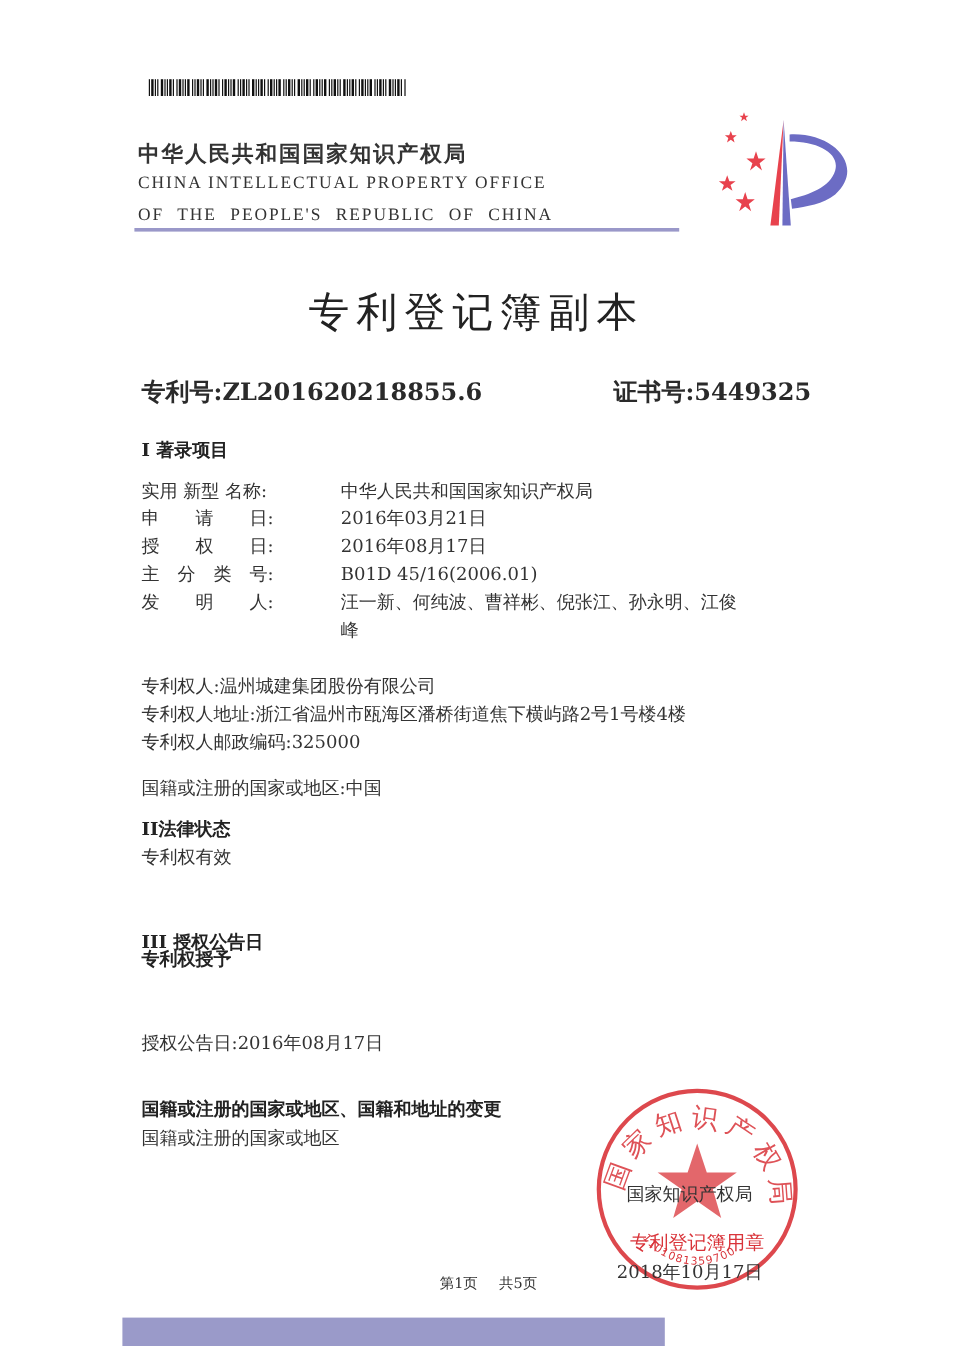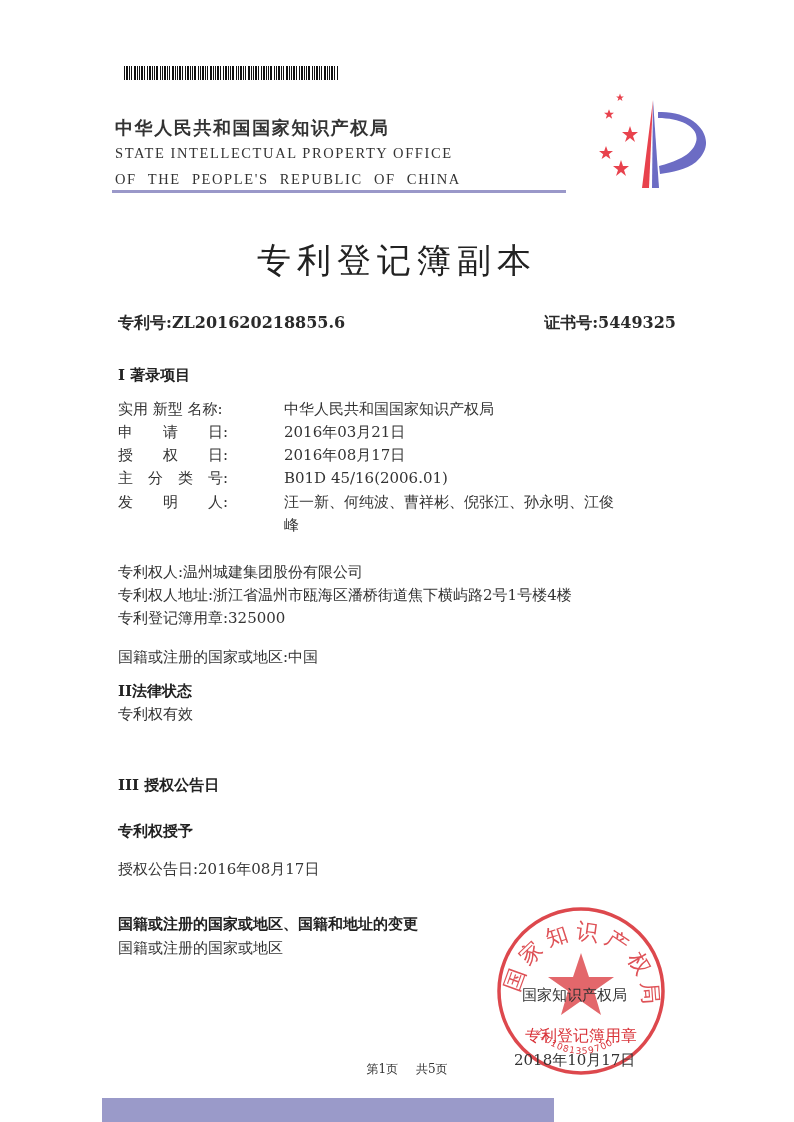--- a/index.html
+++ b/index.html
@@ -10,21 +10,21 @@
   .abs { position: absolute; }
   .barcode { left: 124px; top: 66px; width: 216px; height: 14px; display: flex; gap: 0; }
   .barcode span { display: block; height: 14px; background: #111; }
   .office-cn { left: 115px; top: 116px; font-size: 18px; font-weight: bold; letter-spacing: 1.6px; color: #333; font-family: "DejaVu Serif", serif; white-space: nowrap; }
   .office-en { left: 115px; font-size: 14.5px; letter-spacing: 1.6px; color: #333; font-family: "Liberation Serif", serif; white-space: nowrap; }
   .office-en.l1 { top: 145px; }
   .office-en.l2 { top: 171px; word-spacing: 6px; }
   .header-rule { left: 112px; top: 190px; width: 454px; height: 3px; background: #9a98c9; }
   .logo { left: 596px; top: 92px; width: 120px; height: 100px; }
   .title { left: 0; width: 794px; top: 238px; text-align: center; font-size: 34px; letter-spacing: 6px; color: #222; font-family: "DejaVu Sans", sans-serif; }
-  .row { font-size: 16px; white-space: nowrap; text-align: right; }
+  .row { font-size: 20px; white-space: nowrap; text-align: right; }
   .bold { font-weight: bold; }
   .patent-no { left: 118px; top: 313px; }
   .cert-no { right: 118px; top: 313px; }
   .sec-head { font-size: 15px; font-weight: bold; color: #222; }
   .field { left: 118px; font-size: 15px; color: #333; white-space: nowrap; }
   .field .lbl { display: inline-block; width: 132px; }
   .field .val { position: absolute; left: 166px; top: 0; }
   .plain { left: 118px; font-size: 15px; color: #333; white-space: nowrap; }
   .footer-pages { left: 0; width: 794px; top: 1061px; text-align: center; font-size: 12px; color: #333; word-spacing: 14px; padding-left: 10px; }
   .bottom-band { left: 102px; top: 1098px; width: 452px; height: 24px; background: #9a9ac9; }
@@ -116,21 +116,21 @@
     <span style="width: 1px; margin-right: 2px;"></span>
     <span style="width: 2px; margin-right: 1px;"></span>
     <span style="width: 1px; margin-right: 1px;"></span>
     <span style="width: 1px; margin-right: 1px;"></span>
     <span style="width: 2px; margin-right: 1px;"></span>
     <span style="width: 1px; margin-right: 2px;"></span>
     <span style="width: 1px; margin-right: 1px;"></span>
   </div>
 
 <div class="abs office-cn">中华人民共和国国家知识产权局</div>
-<div class="abs office-en l1">STATE INTELLECTUAL PROPERTY OFFICE</div>
+<div class="abs office-en l1">CHINA INTELLECTUAL PROPERTY OFFICE</div>
 <div class="abs office-en l2">OF THE PEOPLE'S REPUBLIC OF CHINA</div>
 <div class="abs header-rule"></div>
 
 <svg class="abs logo" viewBox="0 0 120 100">
 
   <polygon points="20,8 21.5,12 25.5,12 22.3,14.5 23.5,18.5 20,16 16.5,18.5 17.7,14.5 14.5,12 18.5,12" fill="#e8424d" transform="translate(10,-4) scale(0.7)"></polygon>
   <polygon points="20,8 21.5,12 25.5,12 22.3,14.5 23.5,18.5 20,16 16.5,18.5 17.7,14.5 14.5,12 18.5,12" fill="#e8424d" transform="translate(-5,10) scale(0.9)"></polygon>
   <polygon points="20,8 22,14 28,14 23,18 25,24 20,20 15,24 17,18 12,14 18,14" fill="#e8424d" transform="translate(14,26)"></polygon>
   <polygon points="20,8 21.8,13 27,13 22.8,16.2 24.4,21 20,18 15.6,21 17.2,16.2 13,13 18.2,13" fill="#e8424d" transform="translate(-10,46)"></polygon>
   <polygon points="20,8 22,14 28,14 23,18 25,24 20,20 15,24 17,18 12,14 18,14" fill="#e8424d" transform="translate(5,60)"></polygon>
@@ -167,28 +167,28 @@
 <div class="abs field" style="top:493px;">
   <span class="lbl">发　　明　　人:</span>
   <span class="val">汪一新、何纯波、曹祥彬、倪张江、孙永明、江俊</span>
 </div>
 <div class="abs field" style="top:516px;">
   <span class="val">峰</span>
 </div>
 
 <div class="abs plain" style="top:563px;">专利权人:温州城建集团股份有限公司</div>
 <div class="abs plain" style="top:586px;">专利权人地址:浙江省温州市瓯海区潘桥街道焦下横屿路2号1号楼4楼</div>
-<div class="abs plain" style="top:609px;">专利登记簿用章:325000</div>
+<div class="abs plain" style="top:609px;">专利权人邮政编码:325000</div>
 <div class="abs plain" style="top:648px;">国籍或注册的国家或地区:中国</div>
 
 <div class="abs sec-head" style="left:118px; top:682px;">II法律状态</div>
 <div class="abs plain" style="top:705px;">专利权有效</div>
 
 <div class="abs sec-head" style="left:118px; top:776px;">III 授权公告日</div>
-<div class="abs sec-head" style="left:118px; top:822px;">专利权授予</div>
+<div class="abs sec-head" style="left:118px; top:790px;">专利权授予</div>
 <div class="abs plain" style="top:860px;">授权公告日:2016年08月17日</div>
 <div class="abs sec-head" style="left:118px; top:915px;">国籍或注册的国家或地区、国籍和地址的变更</div>
 <div class="abs plain" style="top:939px;">国籍或注册的国家或地区</div>
 
 <svg class="abs seal" viewBox="0 0 172 172">
   <defs>
     <path id="arcTop" d="M24,96 A62,62 0 1,1 148,96"></path>
     <path id="arcBot" d="M32,112 A58,58 0 0,0 140,112"></path>
   </defs>
   <circle cx="86" cy="86" r="82" fill="none" stroke="#d9343a" stroke-width="3.5" opacity="0.9"></circle>

